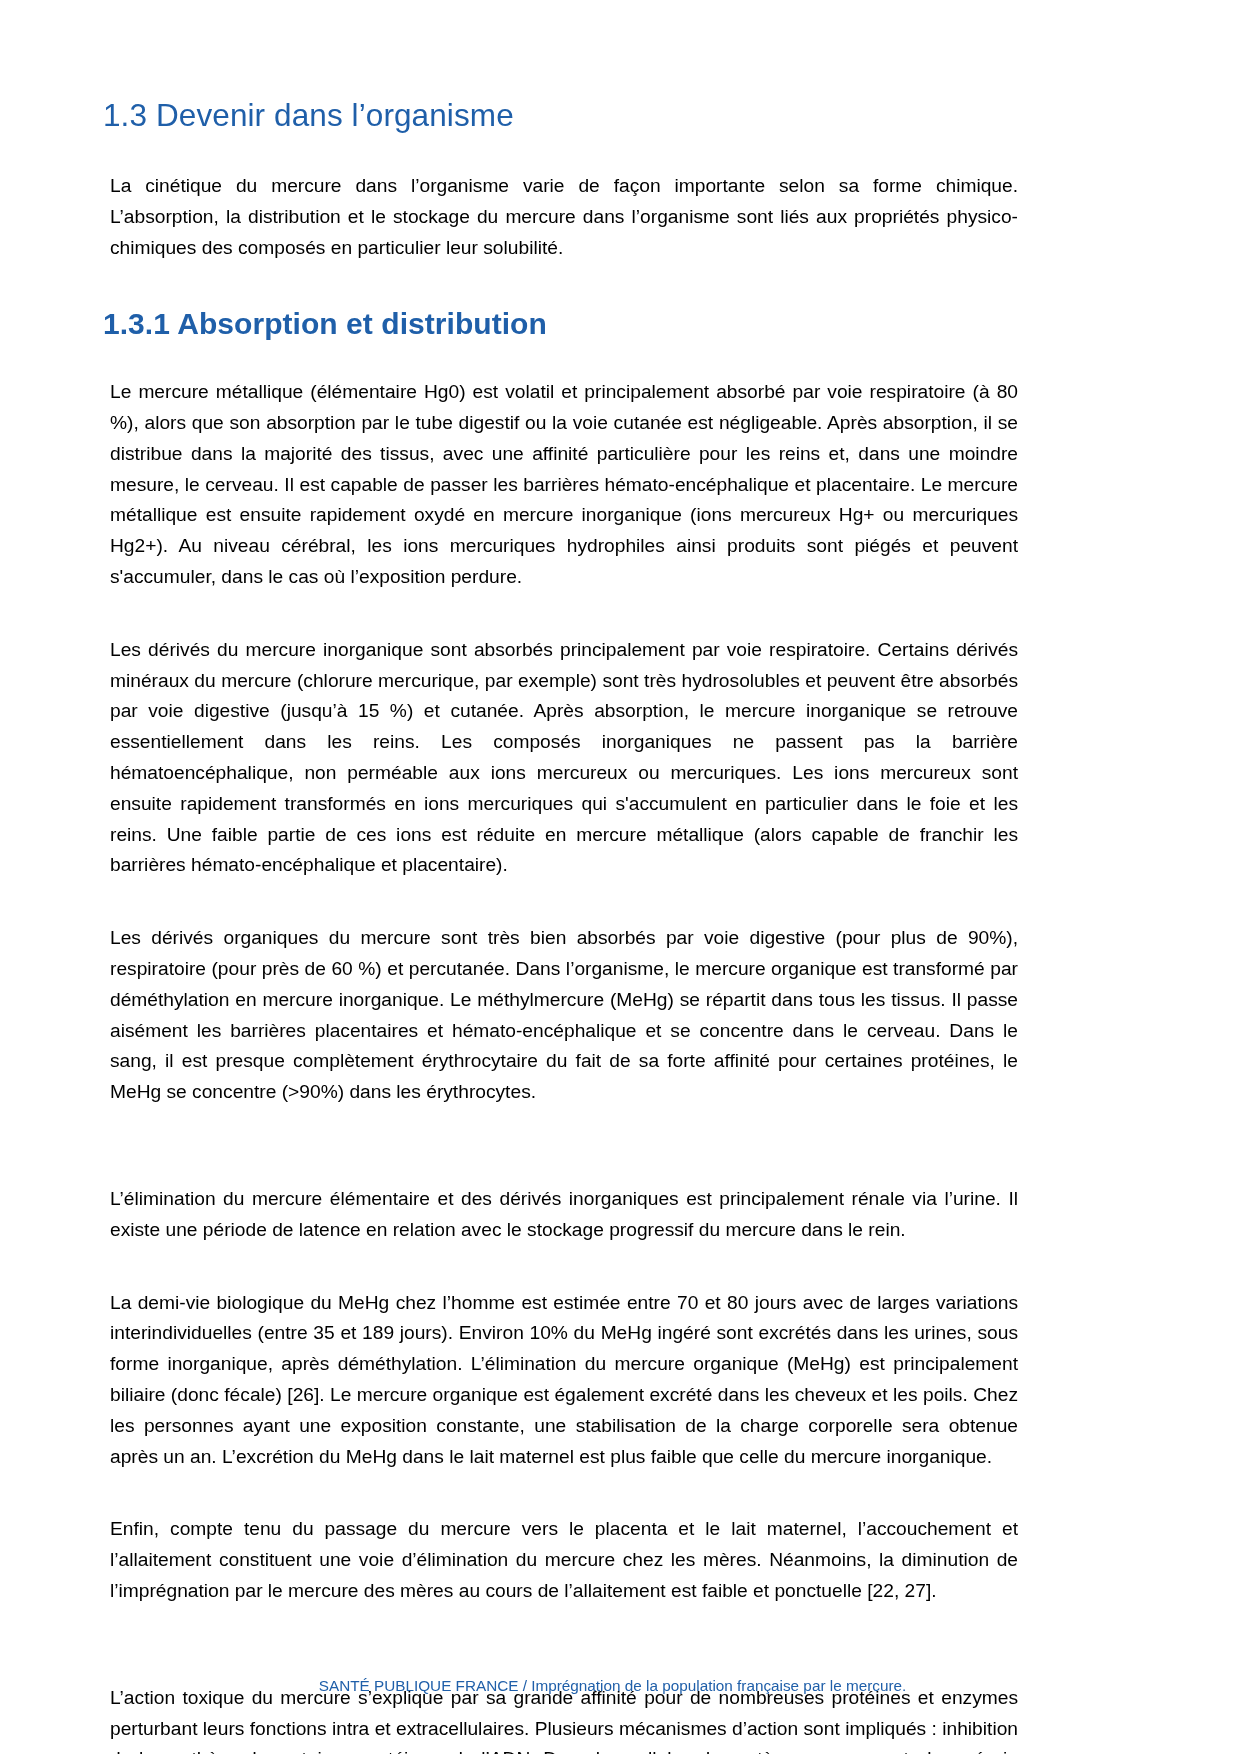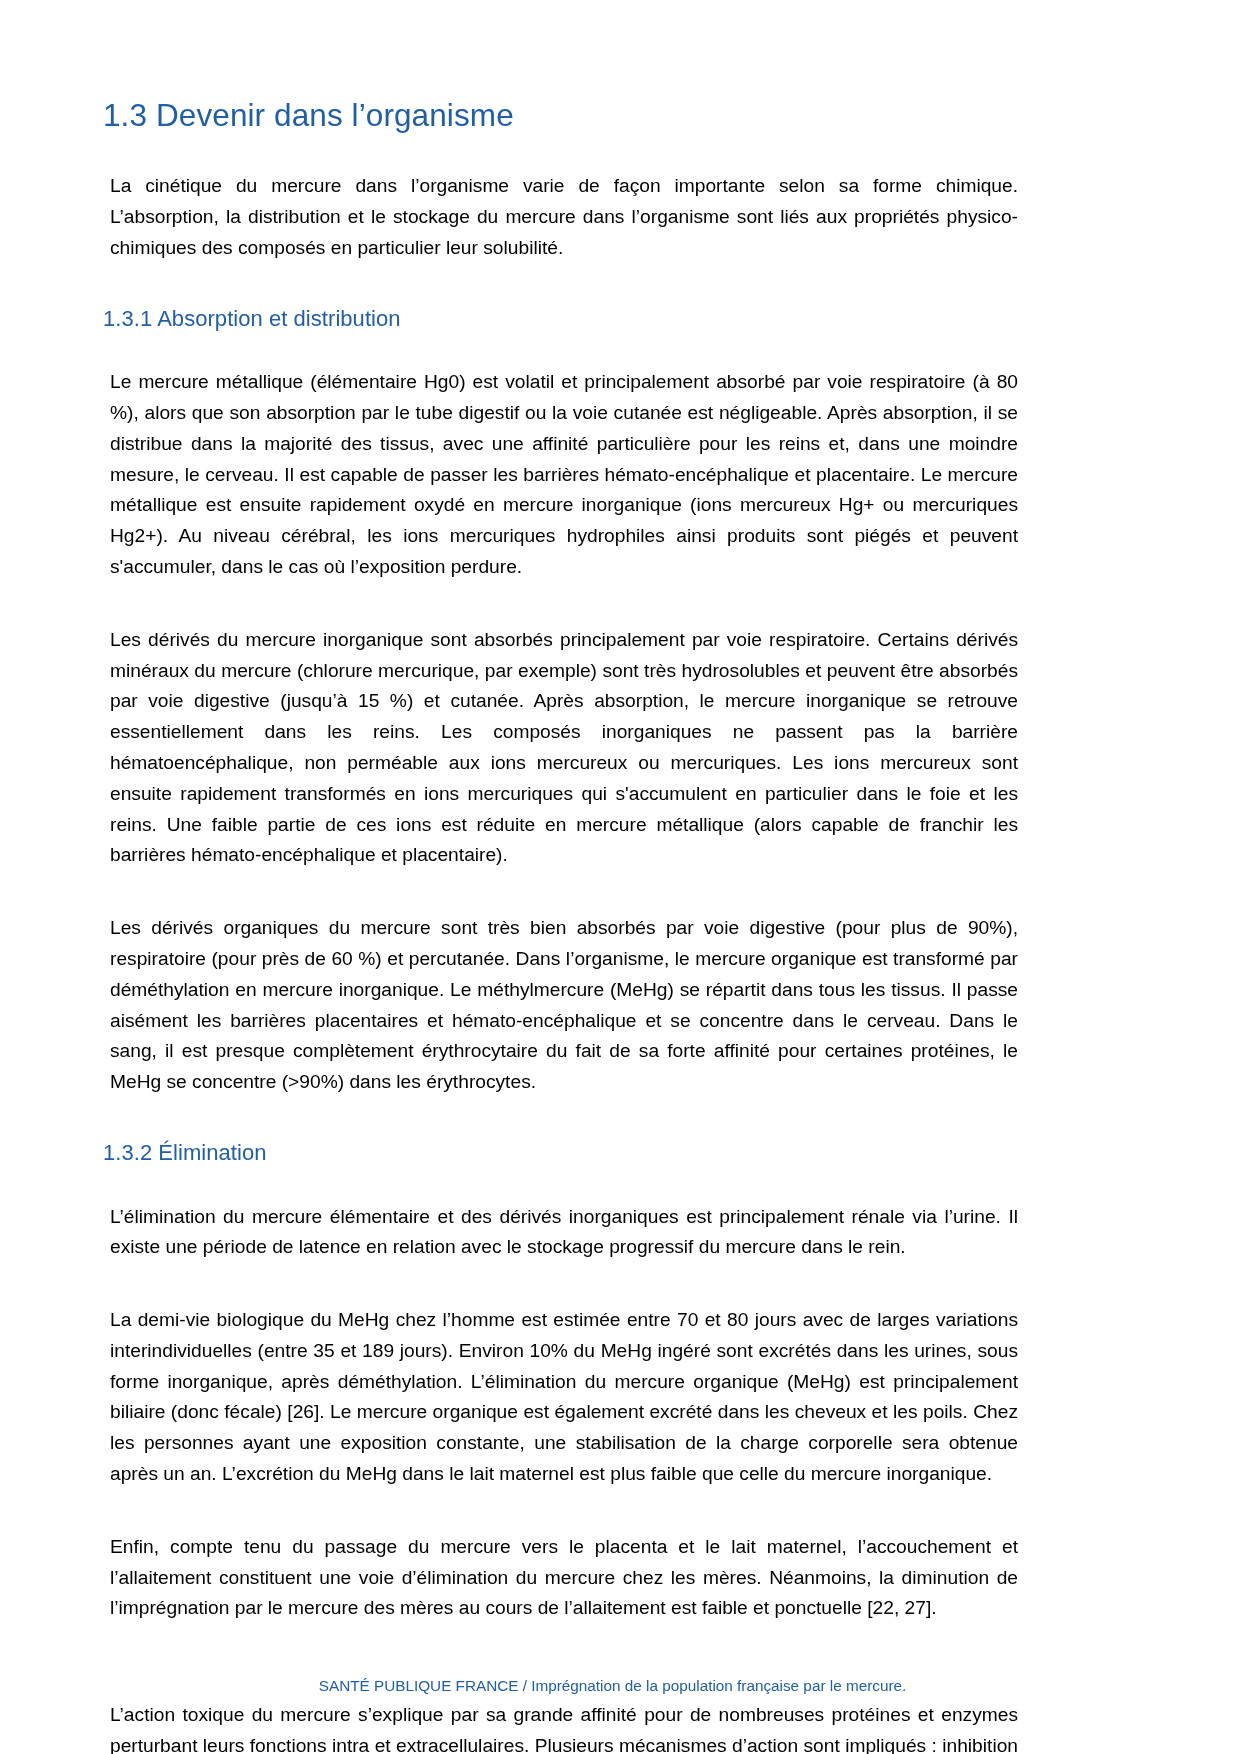--- a/index.html
+++ b/index.html
@@ -33,22 +33,22 @@
   }
   h1.section-title {
     font-size: 31.5px;
     font-weight: normal;
     color: #1F5FA9;
     margin: 0 0 0 0;
     line-height: 1.25;
     letter-spacing: 0.1px;
   }
   h2.subsection-title {
-    font-size: 22px;
-    font-weight: normal;
+    font-size: 30px;
+    font-weight: bold;
     color: #1F5FA9;
     margin: 0;
     line-height: 1.25;
     letter-spacing: 0.05px;
   }
   p.body-text {
     font-size: 19.2px;
     line-height: 30.8px;
     text-align: justify;
     text-justify: inter-word;
@@ -92,21 +92,20 @@
 
     <p class="body-text"><span>Le </span><b>mercure métallique</b><span> (élémentaire Hg0) est volatil et principalement absorbé par voie respiratoire (à 80 %), alors que son absorption par le tube digestif ou la voie cutanée est négligeable. Après absorption, il se distribue dans la majorité des tissus, avec une affinité particulière pour les reins et, dans une moindre mesure, le cerveau. Il est capable de passer les barrières hémato-encéphalique et placentaire. Le mercure métallique est ensuite rapidement oxydé en mercure inorganique (ions mercureux Hg+ ou mercuriques Hg2+). Au niveau cérébral, les ions mercuriques hydrophiles ainsi produits sont piégés et peuvent s'accumuler, dans le cas où l’exposition perdure.</span></p>
     <div class="sp-para"></div>
 
     <p class="body-text"><span>Les </span><b>dérivés du mercure inorganique</b><span> sont absorbés principalement par voie respiratoire. Certains dérivés minéraux du mercure (chlorure mercurique, par exemple) sont très hydrosolubles et peuvent être absorbés par voie digestive (jusqu’à 15 %) et cutanée. Après absorption, le mercure inorganique se retrouve essentiellement dans les reins. Les composés inorganiques ne passent pas la barrière hématoencéphalique, non perméable aux ions mercureux ou mercuriques. Les ions mercureux sont ensuite rapidement transformés en ions mercuriques qui s'accumulent en particulier dans le foie et les reins. Une faible partie de ces ions est réduite en mercure métallique (alors capable de franchir les barrières hémato-encéphalique et placentaire).</span></p>
     <div class="sp-para"></div>
 
     <p class="body-text"><span>Les </span><b>dérivés organiques</b><span> du mercure sont très bien absorbés par voie digestive (pour plus de 90%), respiratoire (pour près de 60 %) et percutanée. Dans l’organisme, le mercure organique est transformé par déméthylation en mercure inorganique. Le méthylmercure (MeHg) se répartit dans tous les tissus. Il passe aisément les barrières placentaires et hémato-encéphalique et se concentre dans le cerveau. Dans le sang, il est presque complètement érythrocytaire du fait de sa forte affinité pour certaines protéines, le MeHg se concentre (&gt;90%) dans les érythrocytes.</span></p>
     <div class="sp-before-h2"></div>
 
-    <h2 class="subsection-title">1.3.2 Élimination</h2>
     <div class="sp-after-h2"></div>
 
     <p class="body-text">L’élimination du mercure élémentaire et des dérivés inorganiques est principalement rénale via l’urine. Il existe une période de latence en relation avec le stockage progressif du mercure dans le rein.</p>
     <div class="sp-para"></div>
 
     <p class="body-text">La demi-vie biologique du MeHg chez l’homme est estimée entre 70 et 80 jours avec de larges variations interindividuelles (entre 35 et 189 jours). Environ 10% du MeHg ingéré sont excrétés dans les urines, sous forme inorganique, après déméthylation. L’élimination du mercure organique (MeHg) est principalement biliaire (donc fécale) [26]. Le mercure organique est également excrété dans les cheveux et les poils. Chez les personnes ayant une exposition constante, une stabilisation de la charge corporelle sera obtenue après un an. L’excrétion du MeHg dans le lait maternel est plus faible que celle du mercure inorganique.</p>
     <div class="sp-para"></div>
 
     <p class="body-text">Enfin, compte tenu du passage du mercure vers le placenta et le lait maternel, l’accouchement et l’allaitement constituent une voie d’élimination du mercure chez les mères. Néanmoins, la diminution de l’imprégnation par le mercure des mères au cours de l’allaitement est faible et ponctuelle [22, 27].</p>
     <div class="sp-before-h2"></div>

